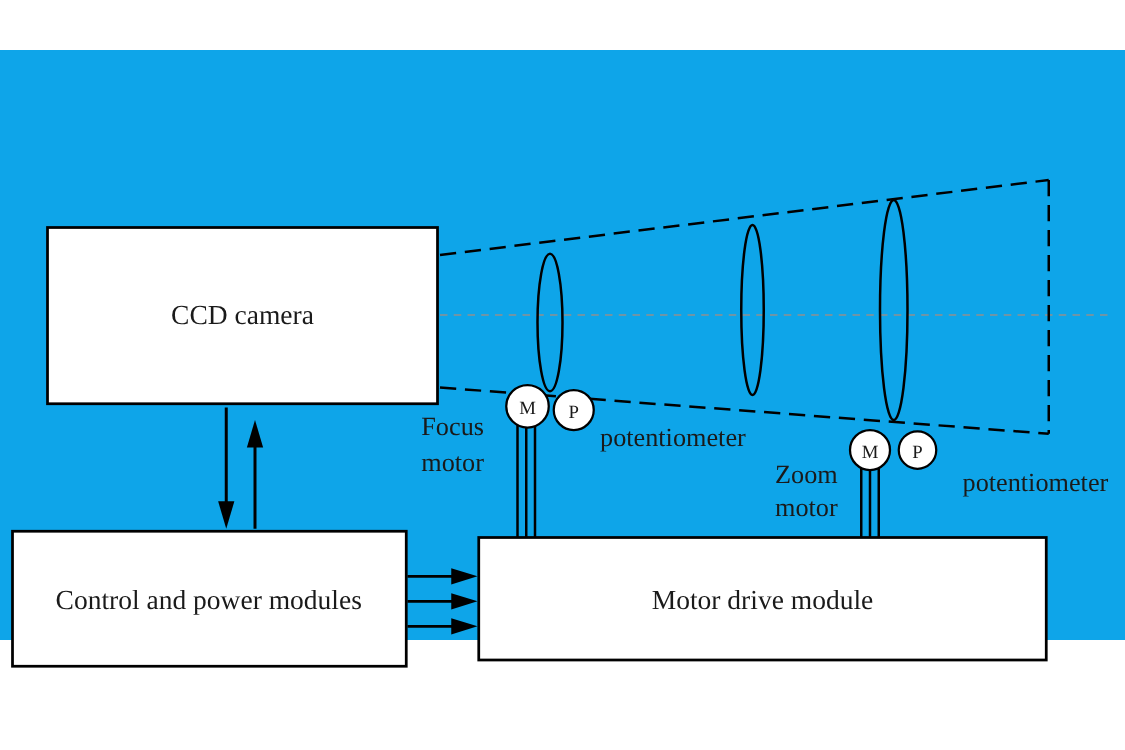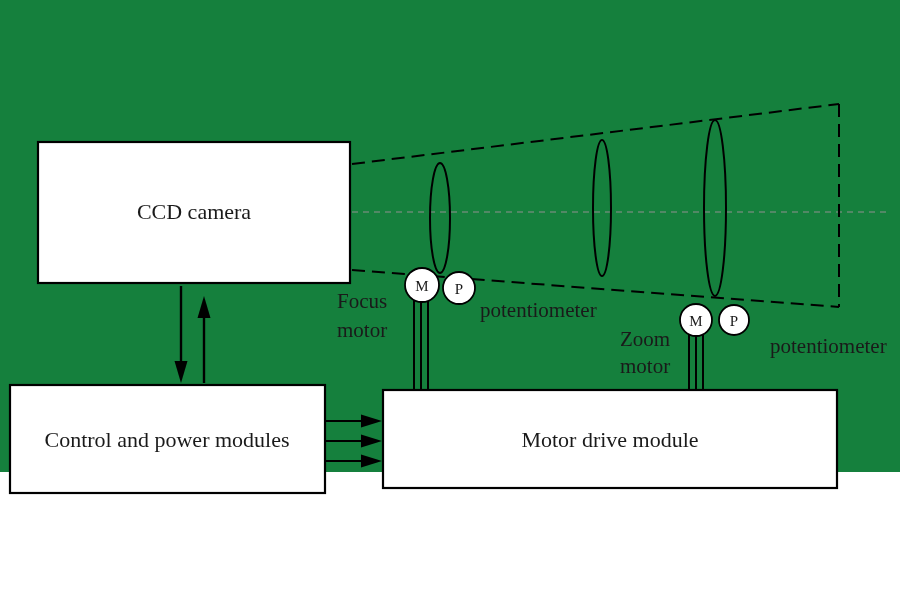--- a/index.html
+++ b/index.html
@@ -7,21 +7,22 @@
     padding: 0;
     background: #ffffff;
     width: 900px;
     height: 600px;
     overflow: hidden;
   }
   .canvas {
     position: relative;
     width: 900px;
     height: 472px;
-    background: #15803d;
+    background: #0ea5e9;
+    margin-top: 40px;
   }
   svg text {
     font-family: "Liberation Serif", "DejaVu Serif", serif;
     fill: #1a1a1a;
   }
   .box-label { font-size: 22px; }
   .part-label { font-size: 21px; }
   .circle-label { font-size: 15px; }
 </style>
 </head>

